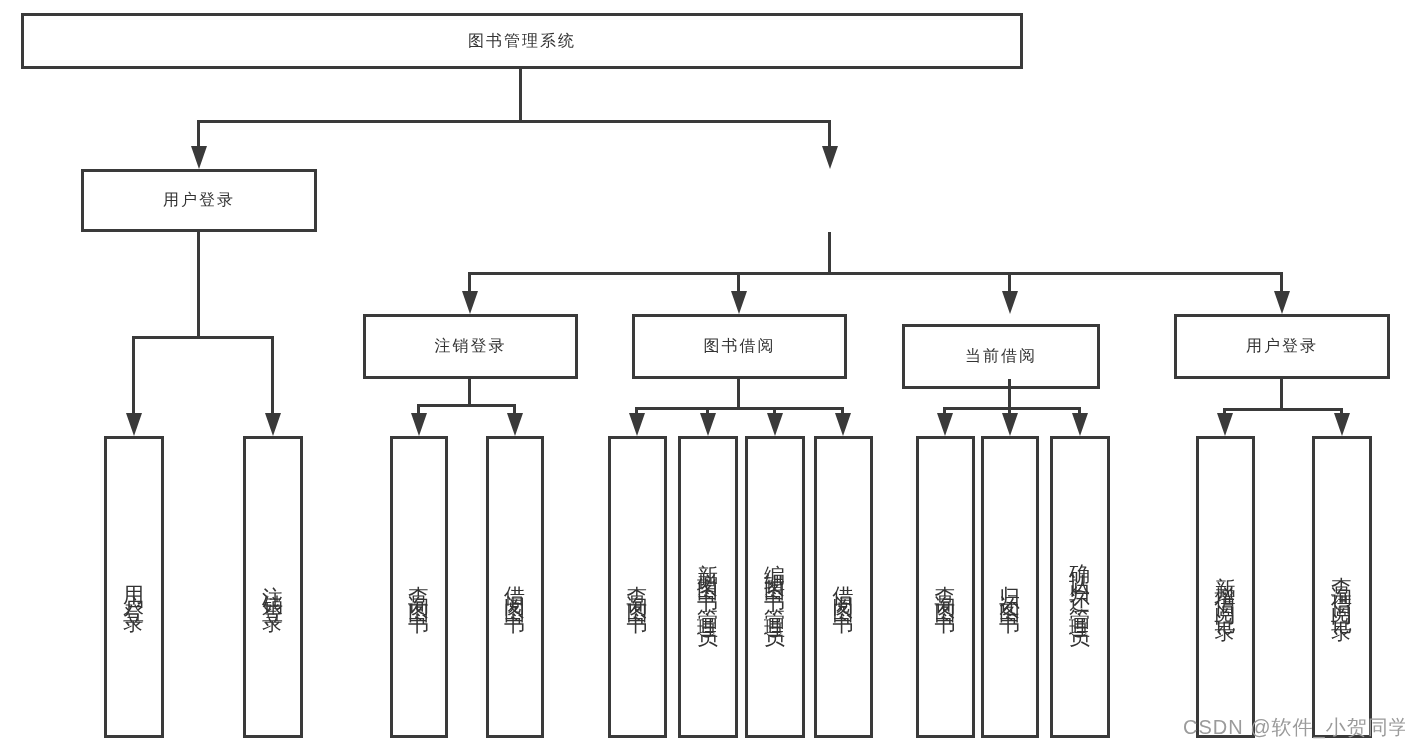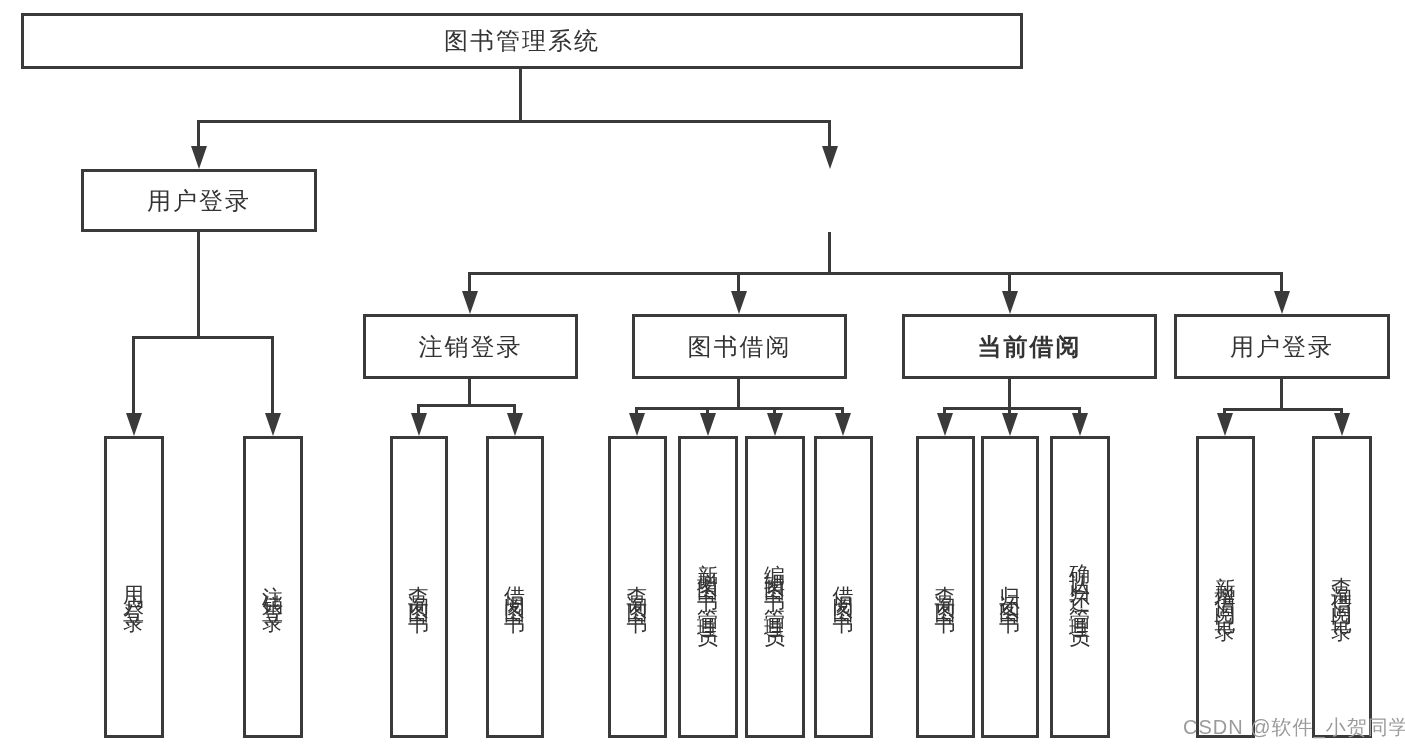--- a/index.html
+++ b/index.html
@@ -19,21 +19,21 @@
     position: absolute;
     box-sizing: border-box;
     border: 3px solid #3a3a3a;
     background: #ffffff;
     display: flex;
     align-items: center;
     justify-content: center;
     color: #333333;
   }
   .hbox {
-    font-size: 24px;
+    font-size: 16px;
     letter-spacing: 2px;
     font-weight: 400;
   }
   .leaf .vtext {
     writing-mode: vertical-rl;
     text-orientation: mixed;
     font-size: 21px;
     letter-spacing: 9px;
     line-height: 1;
     color: #333333;
@@ -82,21 +82,21 @@
 
 
   <div class="box hbox" style="left:363px;top:314px;width:215px;height:65px;">
     <span>注销登录</span>
   </div>
 
   <div class="box hbox" style="left:632px;top:314px;width:215px;height:65px;align-items:center;">
     <span>图书借阅</span>
   </div>
 
-  <div class="box hbox" style="left:902px;top:314px;width:255px;height:65px;font-weight:bold;">
+  <div class="box hbox" style="left:902px;top:324px;width:198px;height:65px;">
     <span>当前借阅</span>
   </div>
 
   <div class="box hbox" style="left:1174px;top:314px;width:216px;height:65px;">
     <span>用户登录</span>
   </div>
 
   <div class="box leaf" style="left:104px;top:436px;width:60px;height:302px;">
     <span class="vtext">用户登录</span>
   </div>

